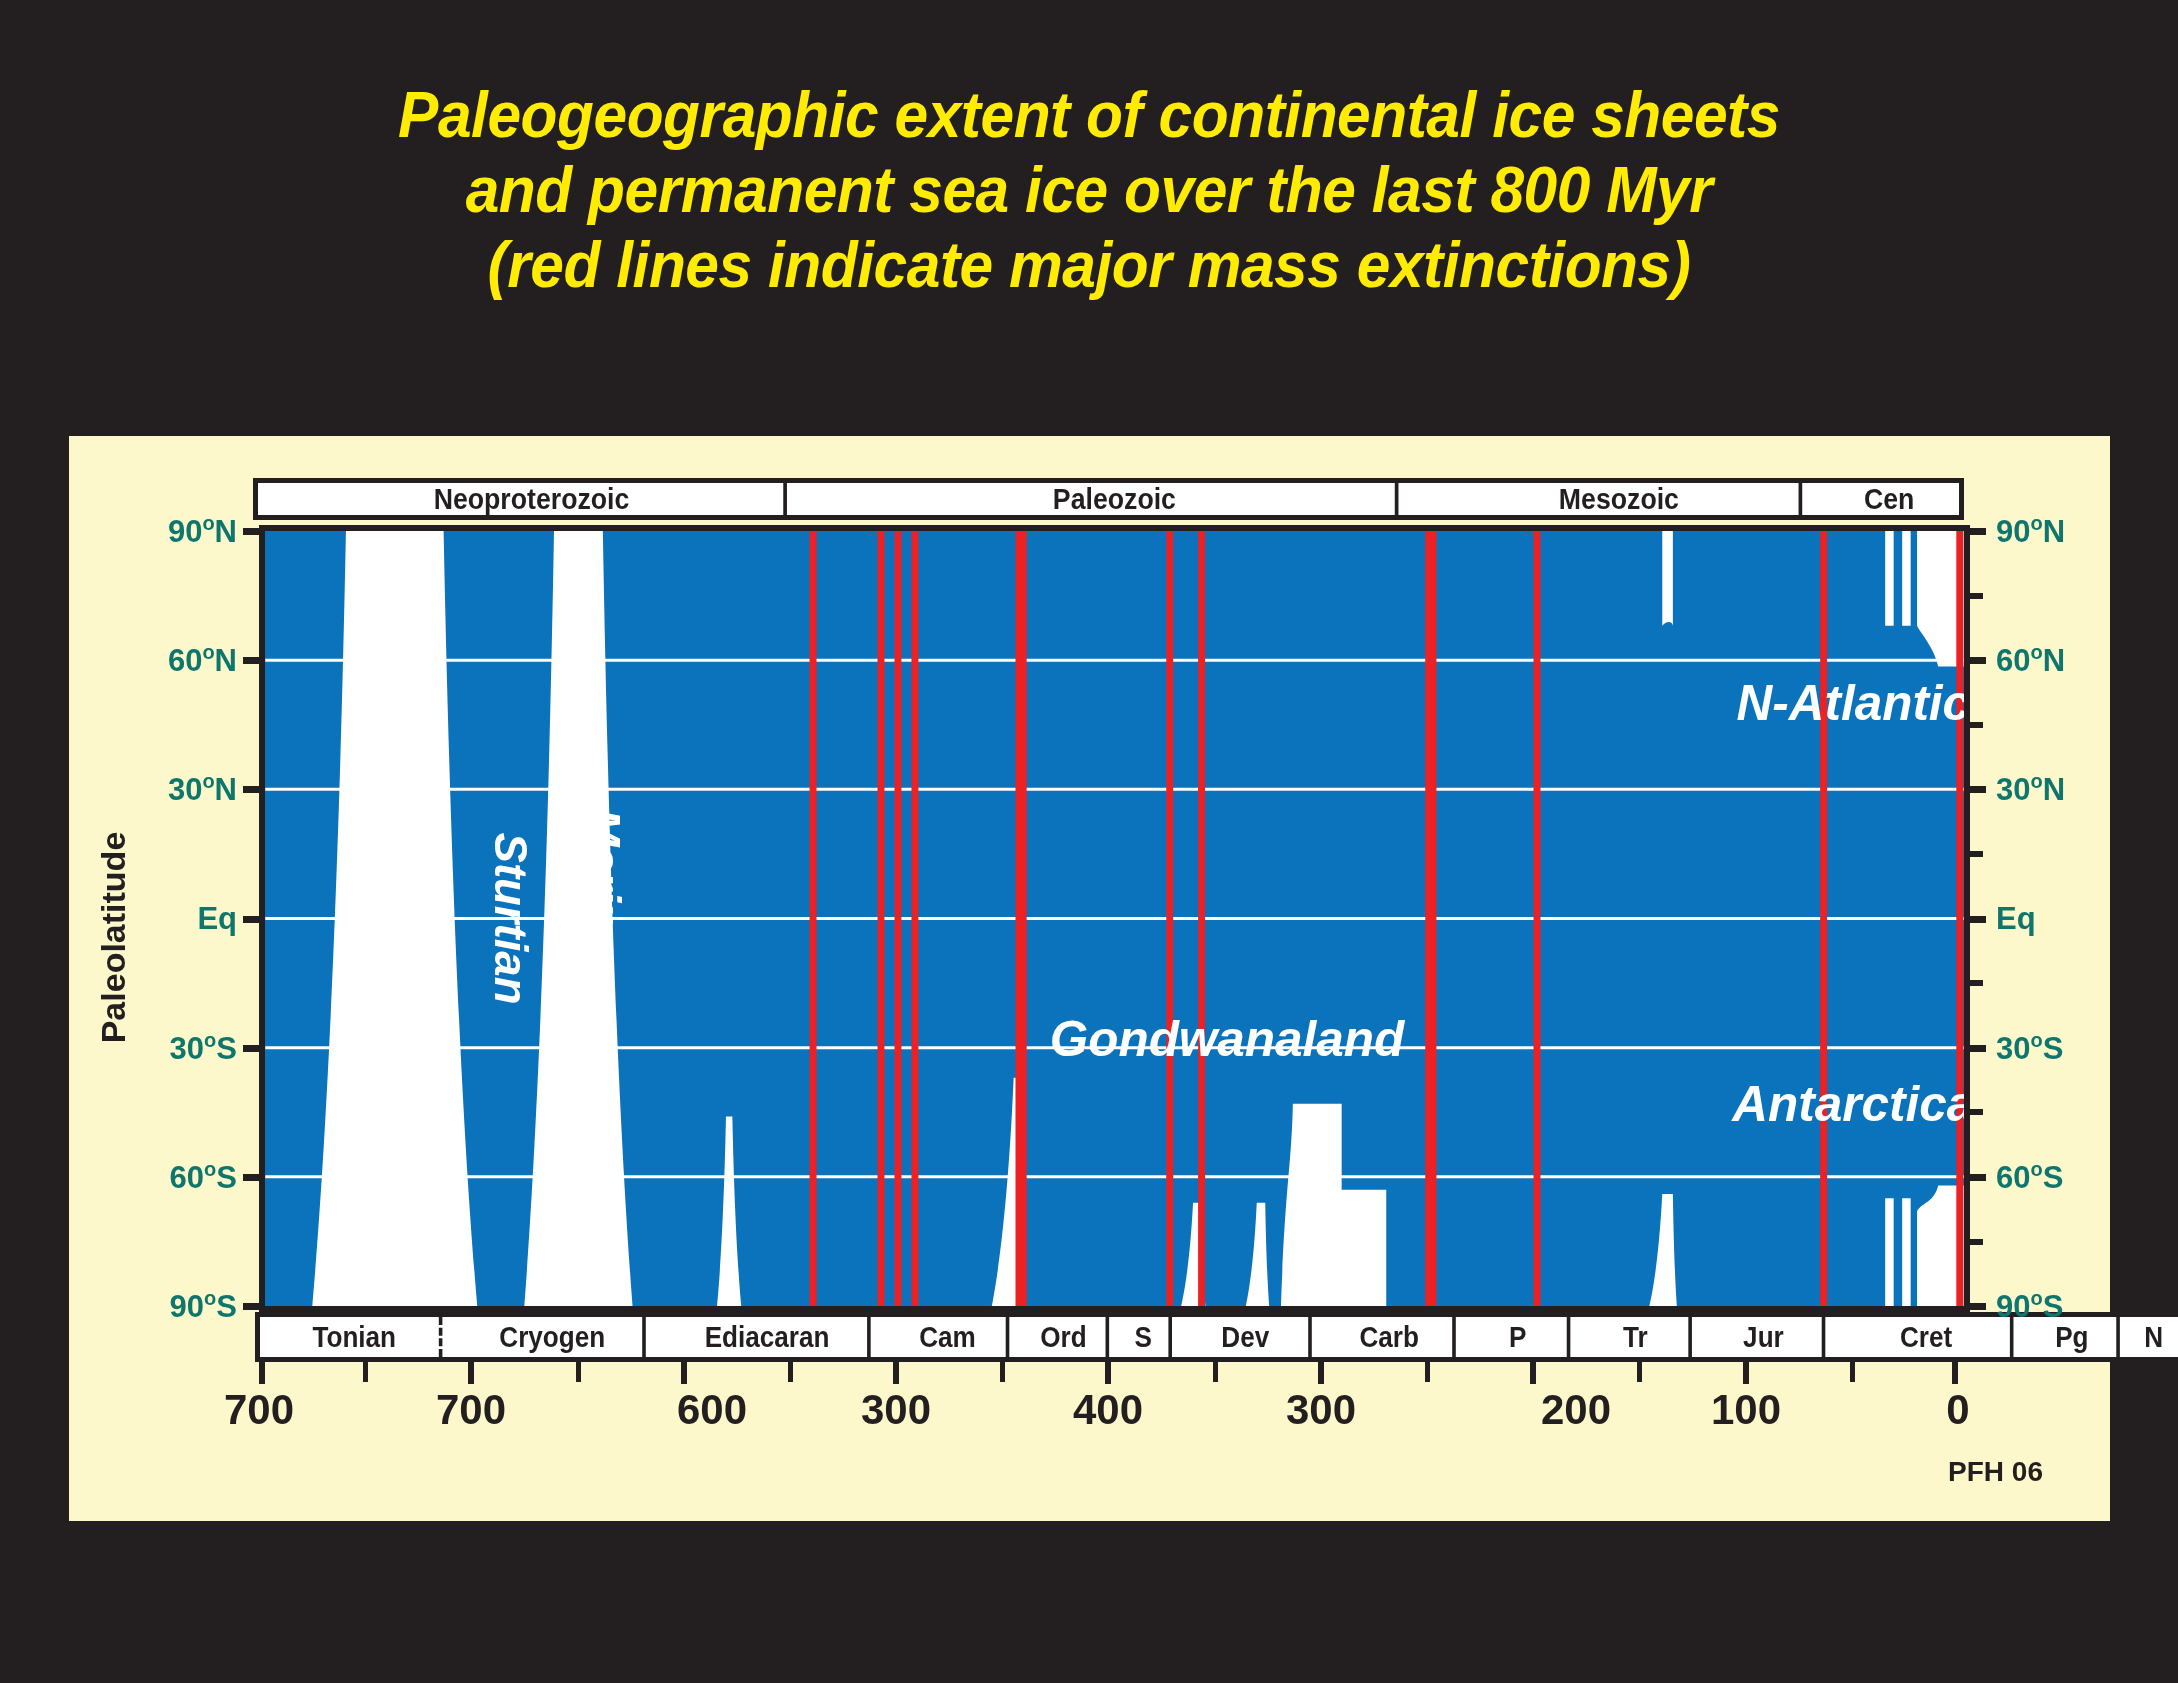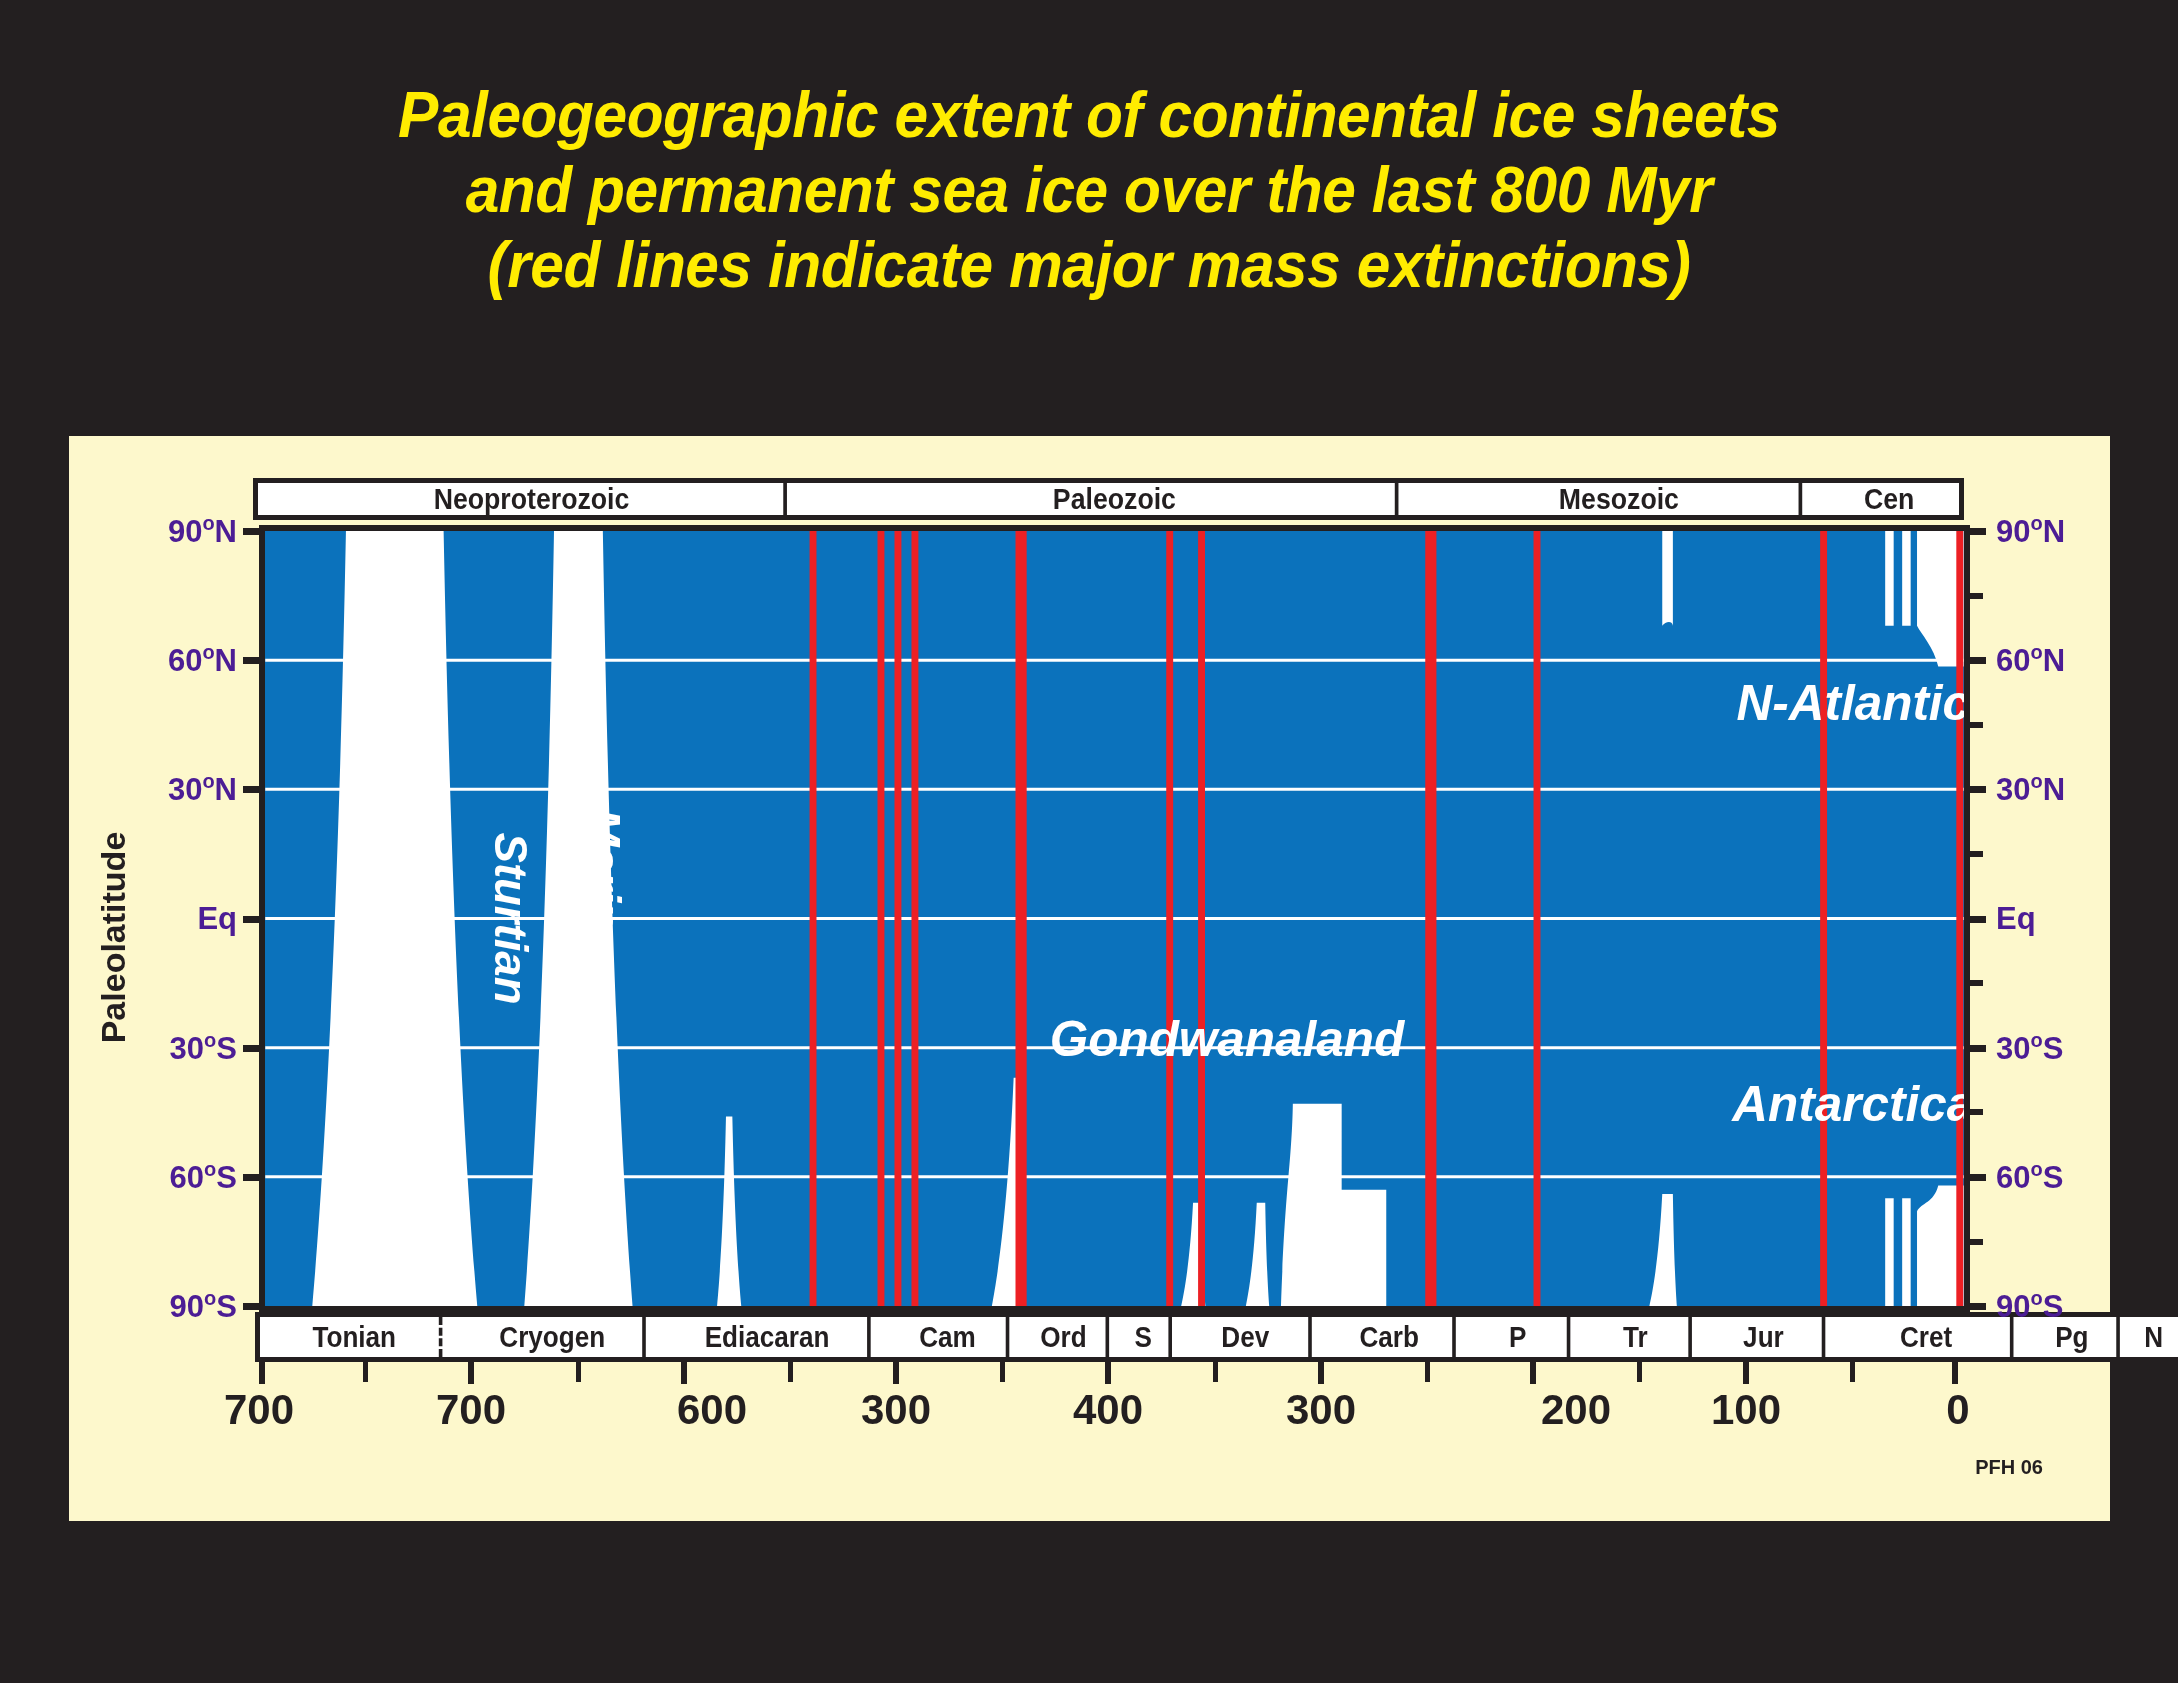--- a/index.html
+++ b/index.html
@@ -78,21 +78,21 @@
     border:6px solid #231f20;
     box-sizing:border-box;
     background:#0b72bc;
     overflow:hidden;
   }
   #plot-svg{position:absolute;left:0;top:0;}
 
   
   .y-lab{
     position:absolute;
-    font-weight:bold;font-size:31px;color:#4c1d95;
+    font-weight:bold;font-size:31px;color:#0f766e;
     white-space:nowrap;
     transform:translateY(-50%);
   }
   .y-lab.left{right:1988px;text-align:right;}
   .y-lab sup{font-size:20px;vertical-align:super;}
 
   #ylabel-left-wrap,#ylabel-right-wrap{position:absolute;top:0;left:0;}
 
   #axis-title-y{
     position:absolute;
@@ -116,21 +116,21 @@
     transform:translateX(-50%);
     white-space:nowrap;
   }
   #axis-title-x{
     position:absolute;left:0;top:1002px;width:2041px;
     text-align:center;
     font-weight:bold;font-size:38px;color:#231f20;
   }
   #credit{
     position:absolute;right:67px;top:1020px;
-    font-weight:bold;font-size:20px;color:#231f20;
+    font-weight:bold;font-size:28px;color:#231f20;
   }
 </style>
 </head>
 <body>
 
 <div id="title-block">
   <div>Paleogeographic extent of continental ice sheets</div>
   <div>and permanent sea ice over the last 800 Myr</div>
   <div>(red lines indicate major mass extinctions)</div>
 </div>

